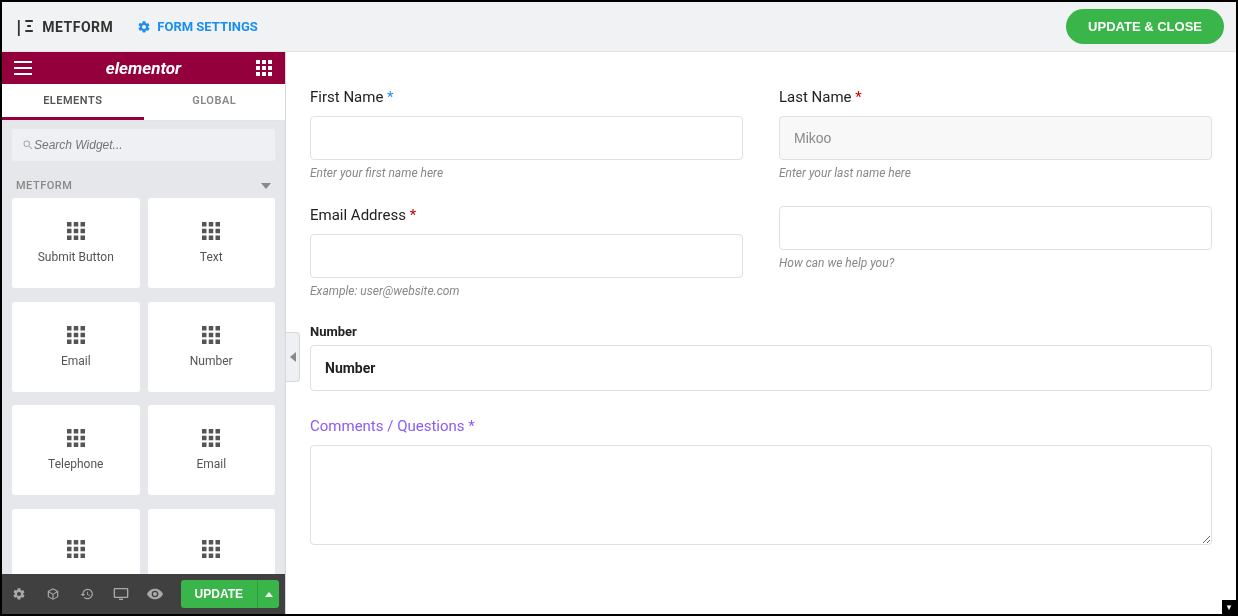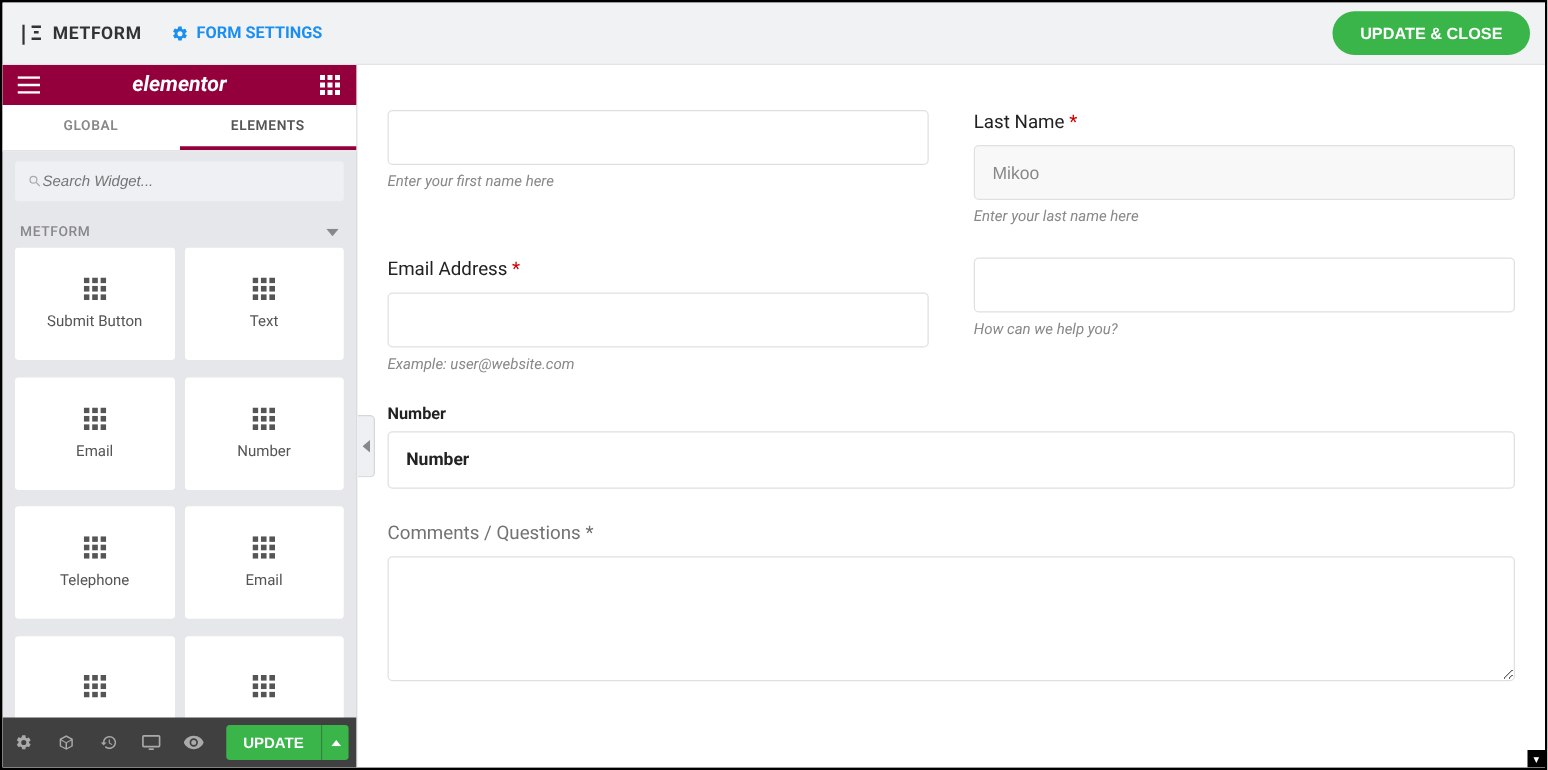--- a/index.html
+++ b/index.html
@@ -58,21 +58,21 @@
   .form-label .req-blue { color: #1a8ef1; }
   .form-input { width: 100%; height: 44px; border: 1px solid #e0e0e0; border-radius: 4px; padding: 0 14px; font-size: 14px; color: #888; background: #fff; }
   .form-input.filled { background: #f8f8f8; }
   .form-help { font-size: 12px; color: #888; font-style: italic; margin-top: 6px; }
 
   .number-section { margin-bottom: 26px; }
   .number-label { font-size: 13px; color: #222; font-weight: 700; margin-bottom: 6px; }
   .number-box { border: 1px solid #e0e0e0; border-radius: 4px; padding: 14px; font-size: 14px; font-weight: 700; color: #222; background: #fff; }
 
   .comments-section { }
-  .comments-label { font-size: 15px; color: #737373; margin-bottom: 10px; }
+  .comments-label { font-size: 15px; color: #8b5cf6; margin-bottom: 10px; }
   .comments-box { width: 100%; height: 100px; border: 1px solid #e0e0e0; border-radius: 4px; background: #fff; }
 
   
   .canvas::-webkit-scrollbar { width: 14px; }
   .canvas::-webkit-scrollbar-thumb { background: #c6c7ca; border-radius: 3px; }
   .canvas::-webkit-scrollbar-track { background: #f1f2f3; }
 
   
   .br-caret { position: absolute; right: 0; bottom: 0; width: 14px; height: 14px; background: #000; color: #fff; font-size: 9px; display: flex; align-items: center; justify-content: center; }
 
@@ -123,22 +123,22 @@
               <rect x="6" y="6" width="4" height="4"></rect>
               <rect x="12" y="6" width="4" height="4"></rect>
               <rect y="12" width="4" height="4"></rect>
               <rect x="6" y="12" width="4" height="4"></rect>
               <rect x="12" y="12" width="4" height="4"></rect>
             </svg>
         </div>
       </div>
 
       <div class="tabs">
+        <div class="tab active">ELEMENTS</div>
         <div class="tab">GLOBAL</div>
-        <div class="tab active">ELEMENTS</div>
       </div>
 
       <div class="search-wrap">
         <div class="search-input-wrap">
           <span>
             <svg width="12" height="12" viewBox="0 0 24 24" fill="#aaa">
                 <path d="M15.5 14h-.79l-.28-.27A6.471 6.471 0 0 0 16 9.5 6.5 6.5 0 1 0 9.5 16a6.47 6.47 0 0 0 4.23-1.57l.27.28v.79l5 4.99L20.49 19l-4.99-5zM9.5 14A4.5 4.5 0 1 1 14 9.5 4.5 4.5 0 0 1 9.5 14z"></path>
               </svg>
           </span>
           <input type="text" placeholder="Search Widget..." style="">
@@ -325,20 +325,23 @@
 
     <div class="collapse-handle">
       <svg width="6" height="10" viewBox="0 0 6 10" fill="#888">
           <path d="M6 0L0 5l6 5z"></path>
         </svg>
     </div>
 
     <div class="canvas">
       <div class="form-row">
         <div class="form-col">
+          <div class="form-label">
+            <span>First Name</span> <span class="req-blue">*</span>
+          </div>
           <input class="form-input" type="text" value="" style="">
           <div class="form-help">Enter your first name here</div>
         </div>
         <div class="form-col">
           <div class="form-label">
             <span>Last Name</span> <span class="req">*</span>
           </div>
           <input class="form-input filled" type="text" value="Mikoo" style="">
           <div class="form-help">Enter your last name here</div>
         </div>

